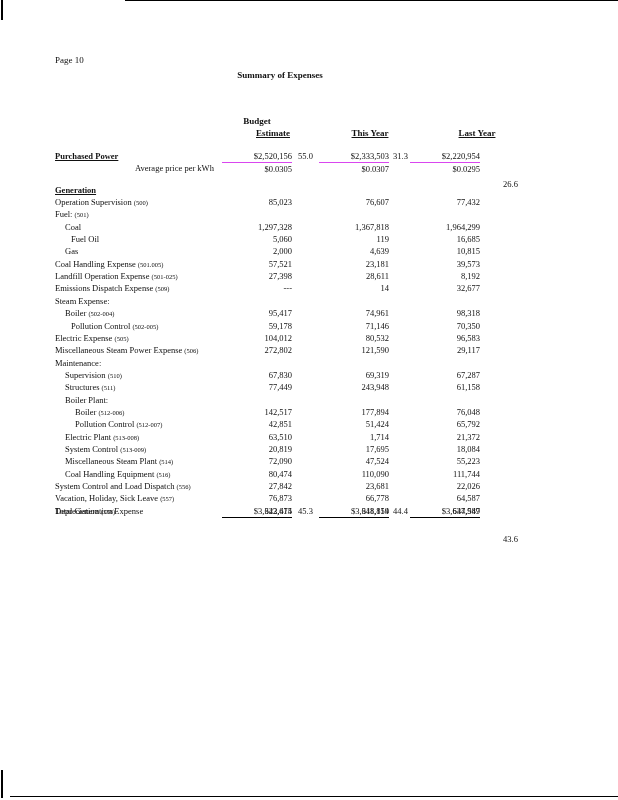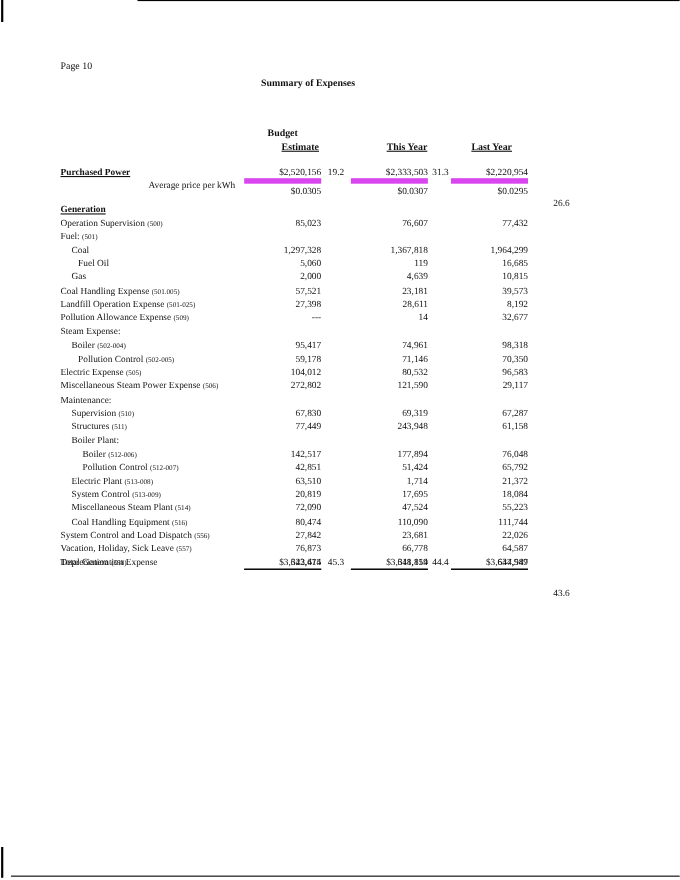--- a/index.html
+++ b/index.html
@@ -20,21 +20,21 @@
   .row { position: absolute; left: 55px; width: 560px; height: 12px; font-size: 8.5px; line-height: 12px; }
   .row .label { position: absolute; left: 0; white-space: nowrap; }
   .row .v { position: absolute; text-align: right; width: 70px; }
   .row .v1 { left: 167px; }
   .row .v2 { left: 264px; }
   .row .v3 { left: 355px; }
   .row .p { position: absolute; width: 20px; text-align: left; }
   .row .p1 { left: 243px; }
   .row .p2 { left: 338px; }
   .row .p3 { left: 448px; margin-top: 28px; }
-  .ul-top { border-top: 5px solid #d946ef; }
+  .ul-top { border-top: 1px solid #d946ef; }
   .ul-bot { border-bottom: 1px solid #000; }
   .ind1 { padding-left: 10px; }
   .ind2 { padding-left: 16px; }
   .ind3 { padding-left: 20px; }
   .sect { font-weight: bold; text-decoration: underline; }
   .small { font-size: 6.5px; }
 </style>
 </head>
 <body>
 
@@ -49,28 +49,28 @@
   <div>Summary of Expenses</div>
 </div>
 
 <div class="colhead" style="left:222px; top:115px; width:70px;">
   <div>Budget</div>
   <div><u>Estimate</u></div>
 </div>
 <div class="colhead" style="left:319px; top:127px; width:70px;text-align:center;">
   <u>This Year</u>
 </div>
-<div class="colhead" style="left:396px; top:127px; width:70px;">
+<div class="colhead" style="left:426px; top:127px; width:70px;">
   <u>Last Year</u>
 </div>
 
 <div class="row" style="top:150px;">
   <span class="label sect">Purchased Power</span>
   <span class="v v1">$2,520,156</span>
-  <span class="p p1">19.2</span>
+  <span class="p p1">55.0</span>
   <span class="v v2">$2,333,503</span>
   <span class="p p2">31.3</span>
   <span class="v v3">$2,220,954</span>
   <span class="p p3">26.6</span>
 </div>
 <div class="row" style="top:162px;">
   <span class="label" style="left:80px;">Average price per kWh</span>
   <span class="v v1 ul-top">$0.0305</span>
   <span class="v v2 ul-top">$0.0307</span>
   <span class="v v3 ul-top">$0.0295</span>
@@ -117,21 +117,21 @@
       <span class="v v2">23,181</span>
       <span class="v v3">39,573</span>
     </div>
     <div class="row" style="top: 270.1px;">
       <span class="label "><span>Landfill Operation Expense</span> <span class="small">(501-025)</span></span>
       <span class="v v1">27,398</span>
       <span class="v v2">28,611</span>
       <span class="v v3">8,192</span>
     </div>
     <div class="row" style="top: 282.45px;">
-      <span class="label "><span>Pollution Allowance Expense</span> <span class="small">(509)</span></span>
+      <span class="label "><span>Emissions Dispatch Expense</span> <span class="small">(509)</span></span>
       <span class="v v1">---</span>
       <span class="v v2">14</span>
       <span class="v v3">32,677</span>
     </div>
     <div class="row" style="top: 294.8px;">
       <span class="label "><span>Steam Expense:</span> <span class="small"></span></span>
       <span class="v v1"></span>
       <span class="v v2"></span>
       <span class="v v3"></span>
     </div>

